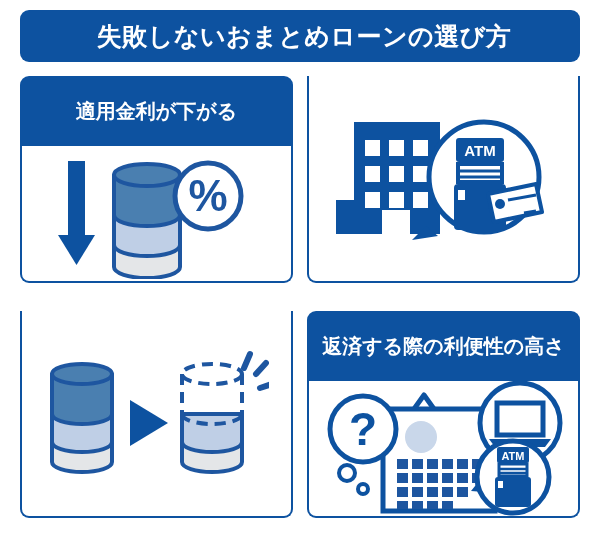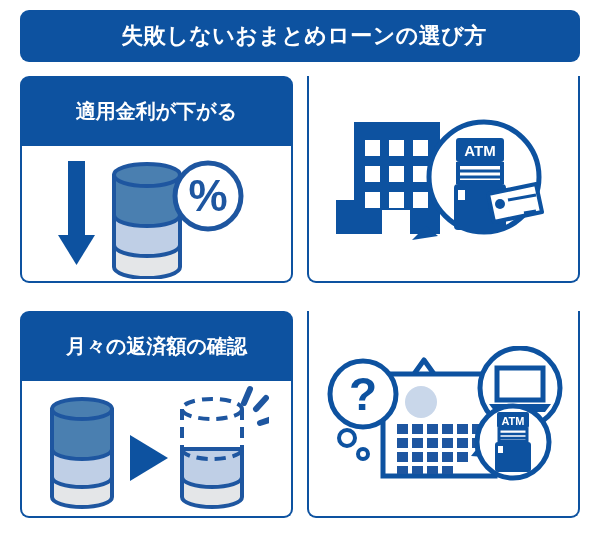--- a/index.html
+++ b/index.html
@@ -27,21 +27,21 @@
     height: 52px;
     background: #0D52A0;
     border-radius: 9px;
     display: flex;
     align-items: center;
     justify-content: center;
     margin-bottom: 14px;
   }
   .title-text {
     color: #ffffff;
-    font-size: 22px;
+    font-size: 25px;
     font-weight: bold;
     letter-spacing: 0.5px;
     line-height: 1;
     white-space: nowrap;
     margin-left: 8px;
   }
 
   
   .panel-grid {
     display: grid;
@@ -173,23 +173,20 @@
               <circle cx="164" cy="90" r="5" fill="#0D52A0"></circle>
               <line x1="172" y1="86" x2="200" y2="81" stroke="#0D52A0" stroke-width="3"></line>
               <line x1="188" y1="99" x2="200" y2="97" stroke="#0D52A0" stroke-width="3"></line>
             </g>
           </g>
         </svg>
       </div>
     </div>
 
     <div class="panel">
-      <div class="panel-head">
-        <div class="panel-head-text">月々の返済額の確認</div>
-      </div>
       <div class="panel-body">
         <svg width="225" height="128" viewBox="0 0 225 128">
 
           <g>
             <path d="M8 92 L8 112 A30 10 0 0 0 68 112 L68 92 Z" fill="#E4E6E8" stroke="#1E56A0" stroke-width="4" stroke-linejoin="round"></path>
             <path d="M8 64 L8 92 A30 10 0 0 0 68 92 L68 64 Z" fill="#BFCFE6" stroke="#1E56A0" stroke-width="4" stroke-linejoin="round"></path>
             <path d="M8 24 L8 64 A30 10 0 0 0 68 64 L68 24 Z" fill="#4A7FB0" stroke="#1E56A0" stroke-width="4" stroke-linejoin="round"></path>
             <ellipse cx="38" cy="24" rx="30" ry="10" fill="#4A7FB0" stroke="#1E56A0" stroke-width="4"></ellipse>
           </g>
 
@@ -209,20 +206,23 @@
           <g stroke="#1E56A0" stroke-width="6" stroke-linecap="round">
             <line x1="200" y1="18" x2="206" y2="4"></line>
             <line x1="212" y1="24" x2="222" y2="13"></line>
             <line x1="216" y1="38" x2="228" y2="34"></line>
           </g>
         </svg>
       </div>
     </div>
 
     <div class="panel">
+      <div class="panel-head">
+        <div class="panel-head-text">返済する際の利便性の高さ</div>
+      </div>
       <div class="panel-body">
         <svg width="245" height="135" viewBox="0 0 245 135">
 
           <g>
             <path d="M93 28 L103 14 L113 28" fill="none" stroke="#0D52A0" stroke-width="5" stroke-linejoin="round"></path>
             <rect x="62" y="28" width="112" height="102" fill="#ffffff" stroke="#0D52A0" stroke-width="5"></rect>
             <circle cx="100" cy="56" r="16" fill="#C9D7EA"></circle>
             <g fill="#1E56A0">
               <rect x="76" y="78" width="11" height="10"></rect>
                 <rect x="91" y="78" width="11" height="10"></rect>

